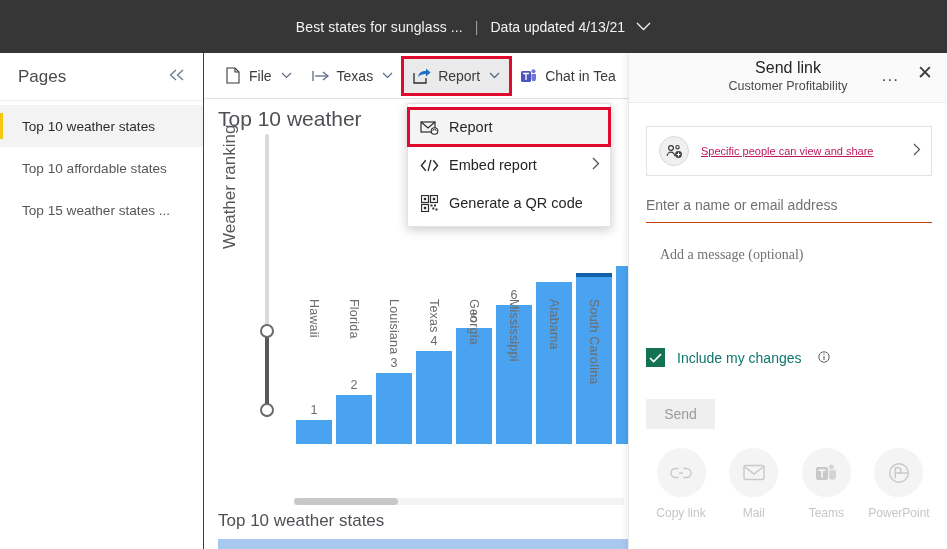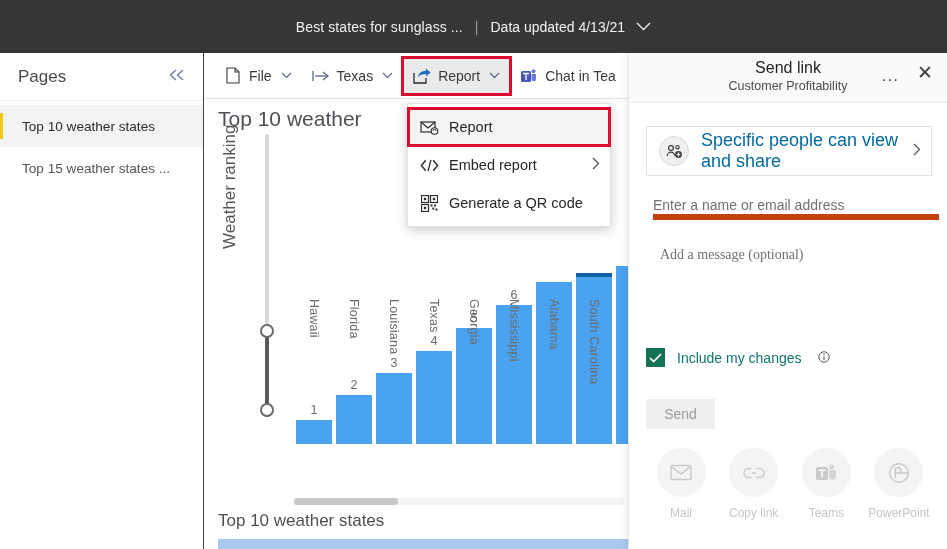--- a/index.html
+++ b/index.html
@@ -151,26 +151,26 @@
 
   .perm-box {
     position: absolute; left: 17px; top: 73px; width: 286px; height: 50px;
     border: 1px solid #e2e2e2; display: flex; align-items: center;
     padding: 0 10px 0 12px; cursor: pointer; gap: 12px; background: #fff;
   }
   .perm-circle {
     width: 30px; height: 30px; border-radius: 50%; background: #f0f0f0;
     border: 1px solid #d8d8d8; display: flex; align-items: center; justify-content: center;
   }
-  .perm-text { flex: 1; font-size: 18px; color: #0369a1; }
+  .perm-text { flex: 1; font-size: 11px; color: #be185d; text-decoration: underline; }
   .perm-chev { color: #4f4f4f; font-size: 12px; }
 
   .recipient {
-    position: absolute; left: 24px; top: 143px; width: 286px;
-    border-bottom: 6px solid #c2410c; 
+    position: absolute; left: 17px; top: 143px; width: 286px;
+    border-bottom: 1px solid #c2410c; padding-bottom: 8px;
   }
   .recipient input {
     width: 100%; border: none; outline: none; font-size: 14px;
     color: #2b2b2b; font-family: "Liberation Sans", sans-serif; background: transparent;
   }
   .recipient input::placeholder { color: #717171; }
 
   .msgbox { position: absolute; left: 17px; top: 188px; width: 286px; height: 70px; }
   .msgbox textarea {
     width: 100%; height: 100%; border: none; outline: none; resize: none;
@@ -233,20 +233,23 @@
       <span class="pages-title">Pages</span>
       <span class="collapse-btn">
         <svg width="20" height="14" viewBox="0 0 20 14">
           <path d="M9 2 L3.5 7 L9 12" stroke="#6f7d99" stroke-width="1.4" fill="none"></path>
           <path d="M16 2 L10.5 7 L16 12" stroke="#6f7d99" stroke-width="1.4" fill="none"></path>
         </svg>
       </span>
     </div>
     <div class="page-item active pg-sp1">
       <span>Top 10 weather states</span>
+    </div>
+    <div class="page-item">
+      <span>Top 10 affordable states</span>
     </div>
     <div class="page-item">
       <span>Top 15 weather states ...</span>
     </div>
   </div>
 
   <div class="report-area">
 
     <div class="toolbar">
 
@@ -476,36 +479,36 @@
           <circle cx="6" cy="3.2" r="0.7" fill="#5c5c5c"></circle>
         </svg>
       </span>
     </div>
 
     <button class="send-btn">Send</button>
 
     <div class="share-targets">
       <div class="st">
         <div class="st-circle">
-          <svg width="22" height="17" viewBox="0 0 22 17">
-            <rect x="1" y="1.5" width="20" height="14" rx="1.5" fill="none" stroke="#c9c9c9" stroke-width="1.4"></rect>
-            <path d="M1.8 3 L11 10 L20.2 3" fill="none" stroke="#c9c9c9" stroke-width="1.4"></path>
-          </svg>
-        </div>
-        <div class="st-label">Mail</div>
-      </div>
-      <div class="st">
-        <div class="st-circle">
           <svg width="22" height="14" viewBox="0 0 22 14">
             <path d="M9 7 H13" stroke="#c9c9c9" stroke-width="1.4"></path>
             <path d="M8.5 2.5 H5.5 a4.5 4.5 0 0 0 0 9 H8.5" fill="none" stroke="#c9c9c9" stroke-width="1.4"></path>
             <path d="M13.5 2.5 H16.5 a4.5 4.5 0 0 1 0 9 H13.5" fill="none" stroke="#c9c9c9" stroke-width="1.4"></path>
           </svg>
         </div>
         <div class="st-label">Copy link</div>
+      </div>
+      <div class="st">
+        <div class="st-circle">
+          <svg width="22" height="17" viewBox="0 0 22 17">
+            <rect x="1" y="1.5" width="20" height="14" rx="1.5" fill="none" stroke="#c9c9c9" stroke-width="1.4"></rect>
+            <path d="M1.8 3 L11 10 L20.2 3" fill="none" stroke="#c9c9c9" stroke-width="1.4"></path>
+          </svg>
+        </div>
+        <div class="st-label">Mail</div>
       </div>
       <div class="st">
         <div class="st-circle">
           <svg width="22" height="20" viewBox="0 0 22 20">
             <rect x="1" y="4" width="12" height="13" rx="1.8" fill="#c9c9c9"></rect>
             <path d="M3.5 7.2 H10.5 M7 7.2 V14.5" stroke="#fafafa" stroke-width="1.5"></path>
             <circle cx="16.5" cy="4" r="2.4" fill="#d4d4d4"></circle>
             <path d="M14 7.2 h7 v6 a3.5 3.5 0 0 1 -7 0 z" fill="#d4d4d4"></path>
           </svg>
         </div>

